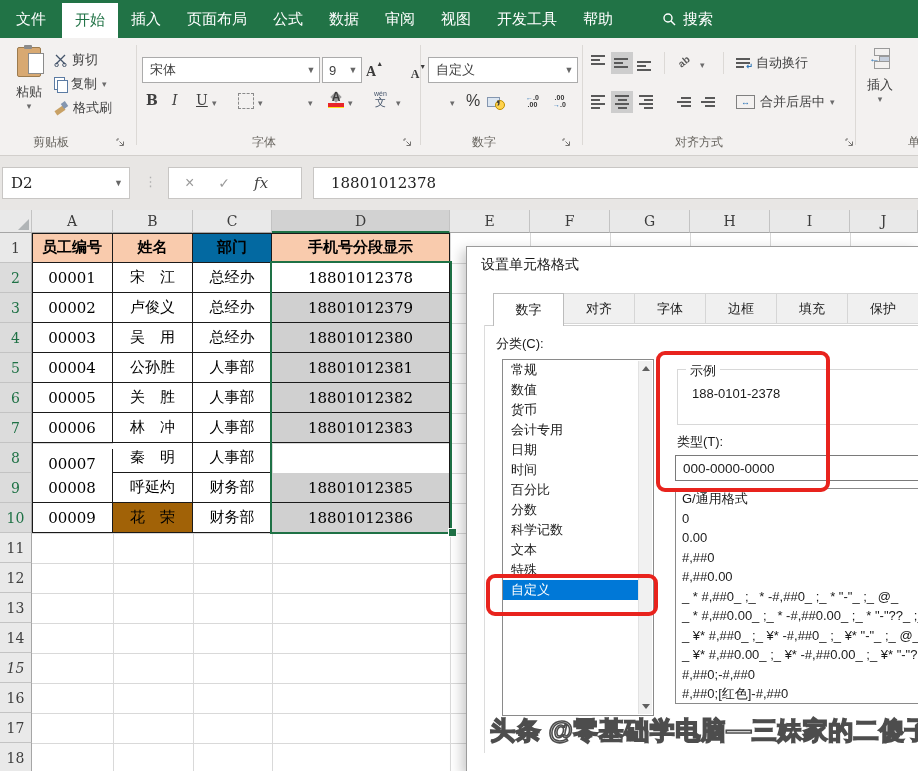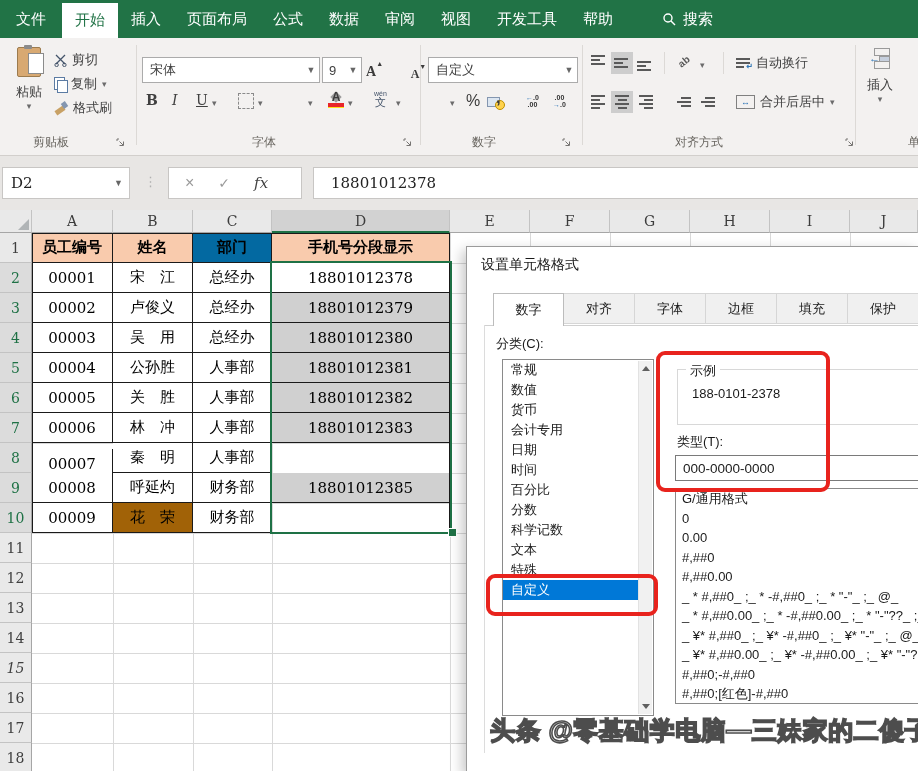--- a/index.html
+++ b/index.html
@@ -408,20 +408,21 @@
     <div class="tcell" style="left: 32px; top: 239px; width: 81px; height: 30px; background: rgb(255, 255, 255);">00007</div>
     <div class="tcell" style="left: 113px; top: 233px; width: 80px; height: 30px; background: rgb(255, 255, 255);">秦　明</div>
     <div class="tcell" style="left: 193px; top: 233px; width: 79px; height: 30px; background: rgb(255, 255, 255);">人事部</div>
     <div class="tcell" style="left: 32px; top: 263px; width: 81px; height: 30px; background: rgb(255, 255, 255);">00008</div>
     <div class="tcell" style="left: 113px; top: 263px; width: 80px; height: 30px; background: rgb(255, 255, 255);">呼延灼</div>
     <div class="tcell" style="left: 193px; top: 263px; width: 79px; height: 30px; background: rgb(255, 255, 255);">财务部</div>
     <div class="tcell" style="left: 272px; top: 263px; width: 178px; height: 30px; background: rgb(208, 208, 208);">18801012385</div>
     <div class="tcell" style="left: 32px; top: 293px; width: 81px; height: 30px; background: rgb(255, 255, 255);">00009</div>
     <div class="tcell" style="left: 113px; top: 293px; width: 80px; height: 30px; background: #a16207;">花　荣</div>
     <div class="tcell" style="left: 193px; top: 293px; width: 79px; height: 30px; background: rgb(255, 255, 255);">财务部</div>
+    <div class="tcell" style="left: 272px; top: 293px; width: 178px; height: 30px; background: rgb(208, 208, 208);">18801012386</div>
     <div style="position: absolute; left: 32px; top: 23px; width: 418px; height: 300px; border: 1px solid rgb(26, 26, 26); box-sizing: border-box; pointer-events: none;"></div>
     <div style="position: absolute; left: 270px; top: 51px; width: 182px; height: 273px; border: 2px solid rgb(30, 113, 69); box-sizing: border-box; pointer-events: none;"></div>
     <div style="position: absolute; left: 448px; top: 318px; width: 7px; height: 7px; background: rgb(30, 113, 69); border: 1px solid rgb(255, 255, 255);"></div>
   </div>
 
 <div id="dlg">
   <div style="position:absolute;left:14px;top:9px;font-size:14px">设置单元格格式</div>
   <div id="dtabs"></div>
   <div style="position:absolute;left:17px;top:78px;right:0;height:1px;background:#d0d0d0"></div>
   <div style="position:absolute;left:17px;top:78px;width:1px;height:428px;background:#dcdcdc"></div>

